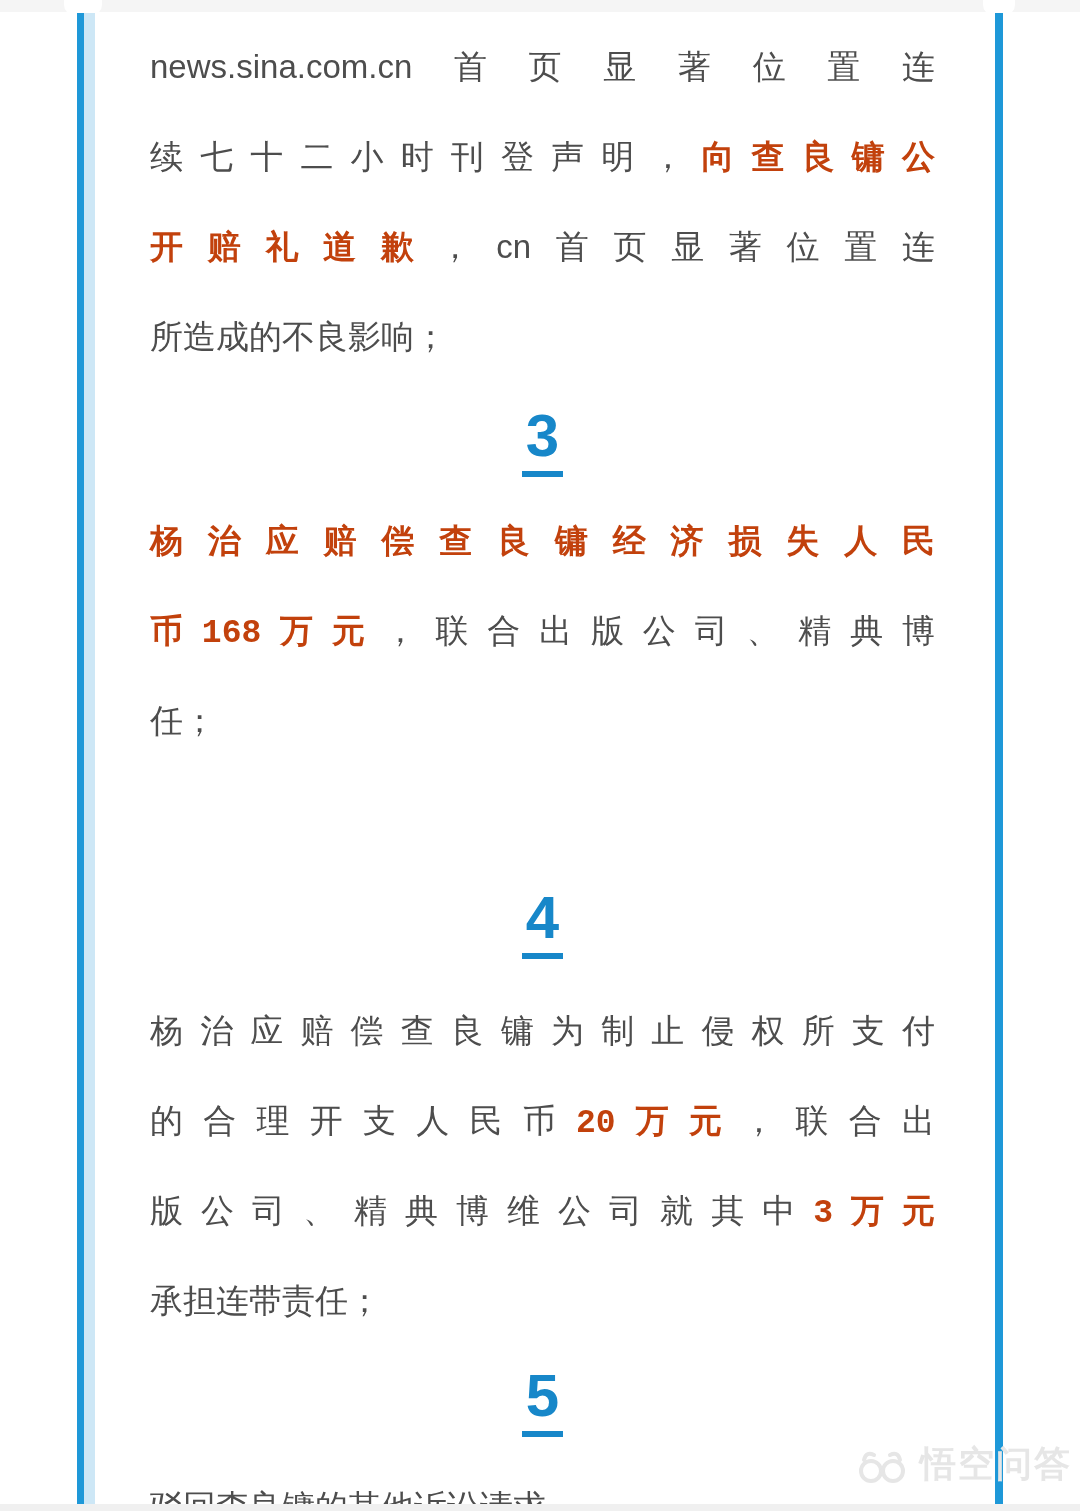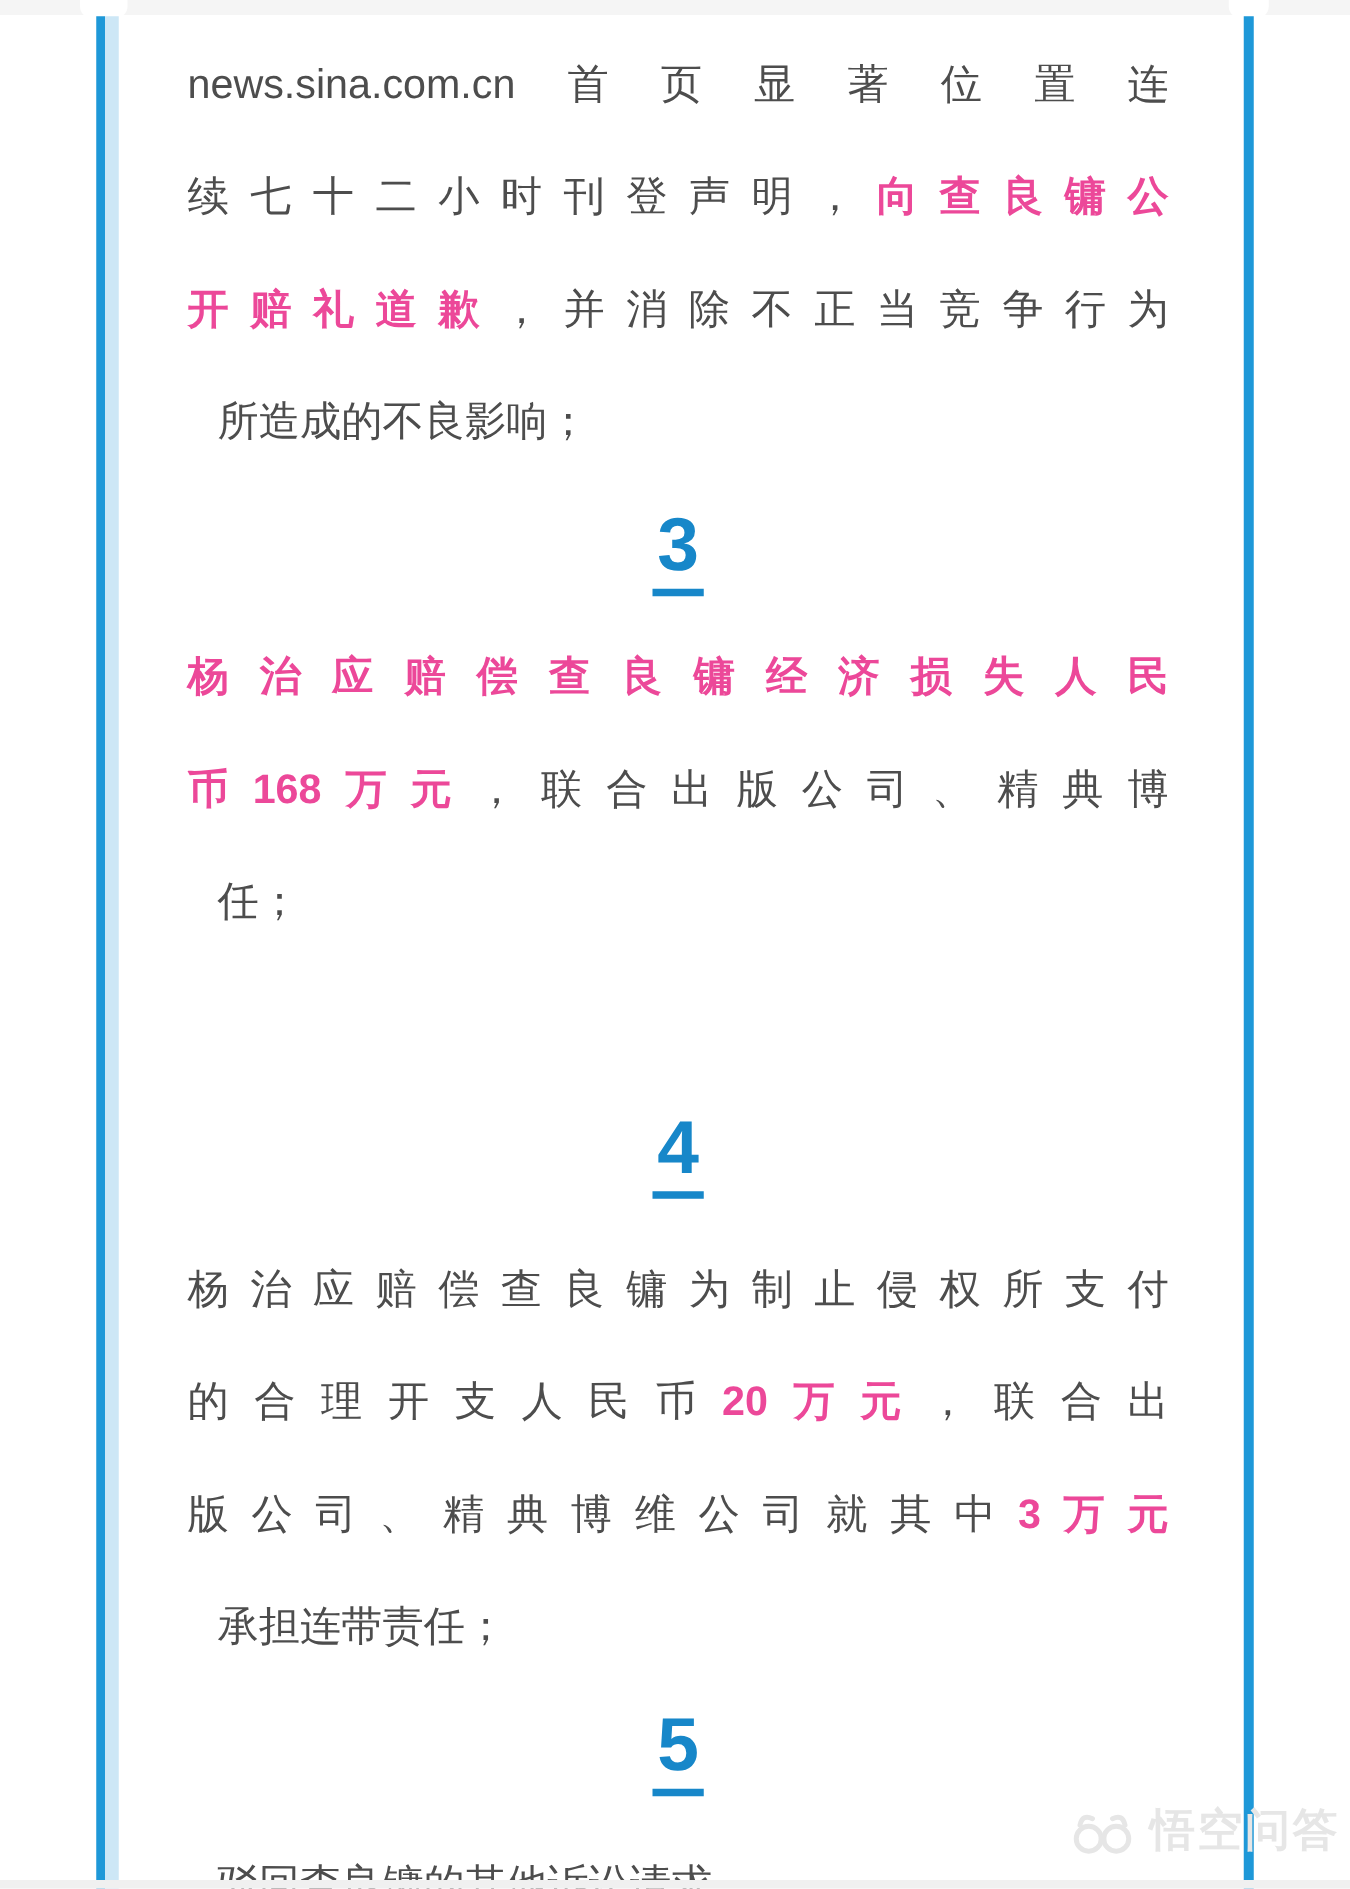--- a/index.html
+++ b/index.html
@@ -23,23 +23,23 @@
   .vline{position:absolute;top:13px;bottom:0;}
   .left-dark{left:77px;width:7px;background:#1e98d8;}
   .left-light{left:84px;width:11px;background:#cde7f6;}
   .right-dark{left:995px;width:8px;background:#1e98d8;}
 
   
   .content{position:absolute;left:150px;width:785px;top:0;bottom:0;}
   .para{position:absolute;left:0;width:785px;color:#4d4d4d;font-size:33px;}
   .para .line{height:90px;line-height:90px;white-space:normal;}
   .jl{text-align:justify;text-align-last:justify;}
-  .ll{text-align:left;text-align-last:left;margin-left:24px;}
+  .ll{text-align:left;text-align-last:left;}
   .n{color:#4d4d4d;font-weight:400;}
-  .b{color:#ec4899;font-weight:700;}
+  .b{color:#c2410c;font-weight:700;font-family:Liberation Mono, monospace;}
 
   
   .secnum{position:absolute;left:0;width:785px;text-align:center;}
   .secnum .num{
     display:inline-block;
     font-size:60px;font-weight:700;color:#1787c9;line-height:1;
     border-bottom:6px solid #1787c9;padding:0 4px 5px;
   }
 
   
@@ -63,21 +63,21 @@
 
   <div class="vline left-dark"></div>
   <div class="vline left-light"></div>
   <div class="vline right-dark"></div>
 
   <div class="content">
 
     <div class="para" style="top:22px">
       <div class="line jl"><span class="n">news.sina.com.cn首页显著位置连</span></div>
       <div class="line jl"><span class="n">续七十二小时刊登声明，</span><span class="b">向查良镛公</span></div>
-      <div class="line jl"><span class="b">开赔礼道歉</span><span class="n">，并消除不正当竞争行为</span></div>
+      <div class="line jl"><span class="b">开赔礼道歉</span><span class="n">，cn首页显著位置连</span></div>
       <div class="line ll"><span class="n">所造成的不良影响；</span></div>
     </div>
 
     <div class="secnum" style="top:406px">
       <span class="num">3</span>
     </div>
 
     <div class="para" style="top:496px">
       <div class="line jl"><span class="b">杨治应赔偿查良镛经济损失人民</span></div>
       <div class="line jl"><span class="b">币168万元</span><span class="n">，联合出版公司、精典博</span></div>

